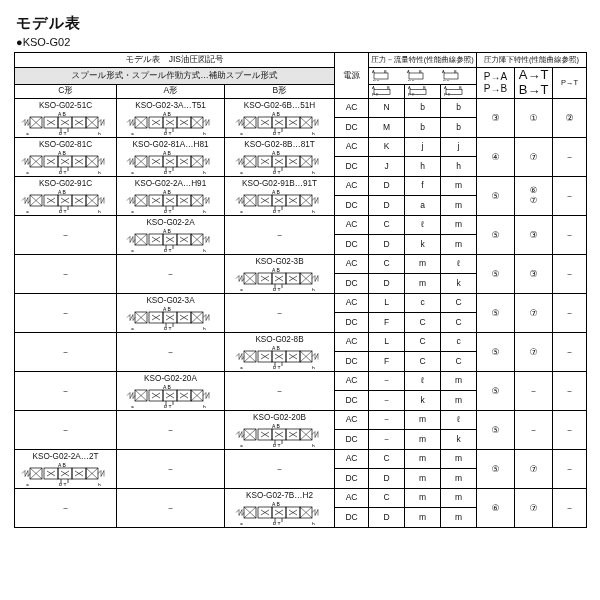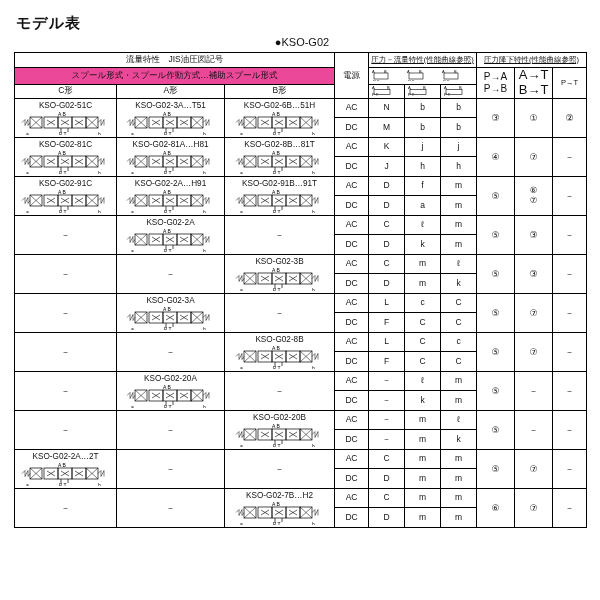--- a/index.html
+++ b/index.html
@@ -5,36 +5,36 @@
   html,body{margin:0;padding:0;}
   body{
     width:600px;height:600px;
     background:#ffffff;
     font-family:"Liberation Sans","DejaVu Sans",sans-serif;
     color:#111;
     -webkit-font-smoothing:none;
   }
   .page{position:relative;width:600px;height:600px;box-sizing:border-box;padding:10px 12px 0 14px;}
   .title{font-size:15px;font-weight:bold;letter-spacing:1px;margin:4px 0 3px 2px;}
-  .subtitle{font-size:11px;margin:0 0 4px 2px;text-align:center;}
+  .subtitle{font-size:11px;margin:0 0 4px 2px;}
   table.model{
     border-collapse:collapse;
     width:572px;
     table-layout:fixed;
     font-size:8px;
   }
   table.model td,table.model th{
     border:1px solid #000;
     padding:0;
     text-align:center;
     vertical-align:middle;
     line-height:1.15;
   }
   .hdr{background:#ffffff;font-size:8.5px;font-weight:normal;}
-  .hdr.small{font-size:7.5px;text-decoration:underline;}
+  .hdr.small{font-size:7.5px;}
   .modelname{font-size:8.2px;white-space:nowrap;}
   .cell-model{height:38px;padding:2px 0 0 0;}
   .sym{display:block;margin:1px auto 0 auto;}
   .ac{font-size:8.5px;}
   .val{font-size:8.5px;}
   .dash{font-size:9px;}
   .tiny{font-size:6.5px;}
 </style>
 </head>
 <body>
@@ -52,28 +52,28 @@
       <col style="width:36px">
         <col style="width:36px">
         <col style="width:36px">
       <col style="width:38px">
         <col style="width:38px">
         <col style="width:34px">
     </colgroup>
 
     <tbody>
         <tr>
-      <td colspan="3" class="hdr" style="height:14px">流量特性　JIS油圧図記号</td>
+      <td colspan="3" class="hdr" style="height:14px">モデル表　JIS油圧図記号</td>
       <td rowspan="3" class="hdr">電源</td>
       <td colspan="3" class="hdr small">圧力－流量特性(性能曲線参照)</td>
       <td colspan="3" class="hdr small">圧力降下特性(性能曲線参照)</td>
     </tr>
 
     <tr>
-      <td colspan="3" class="hdr" style="height:14px;background:#ec4899">スプール形式・スプール作動方式…補助スプール形式</td>
+      <td colspan="3" class="hdr" style="height:14px;background:#e5e5e5">スプール形式・スプール作動方式…補助スプール形式</td>
       <td colspan="3" class="hdr" style="height:14px;padding:0">
         <svg width="108" height="13" viewBox="0 0 108 13">
           <g stroke="#000" stroke-width="0.6" fill="none" font-size="4" font-family="Liberation Sans">
             <g transform="translate(3,1)">
               <text x="0" y="4" stroke="none" fill="#000">A</text>
                   <text x="12" y="4" stroke="none" fill="#000">B</text>
               <rect x="2" y="4" width="14" height="6"></rect>
               <text x="1" y="13.5" stroke="none" fill="#000">P T</text>
             </g>
             <g transform="translate(38,1)">

